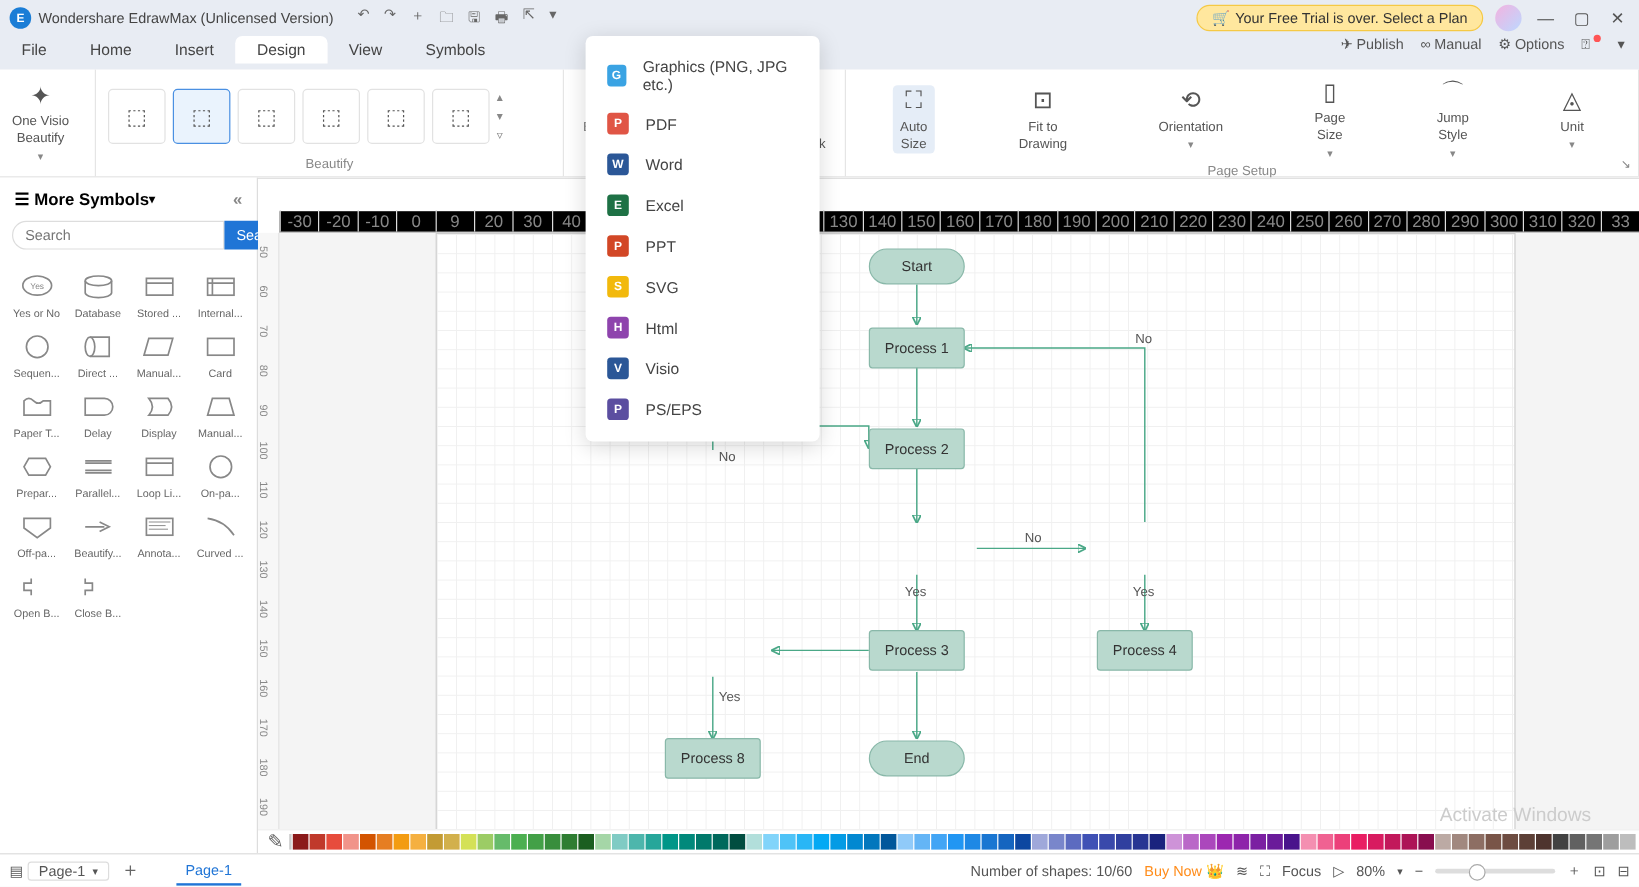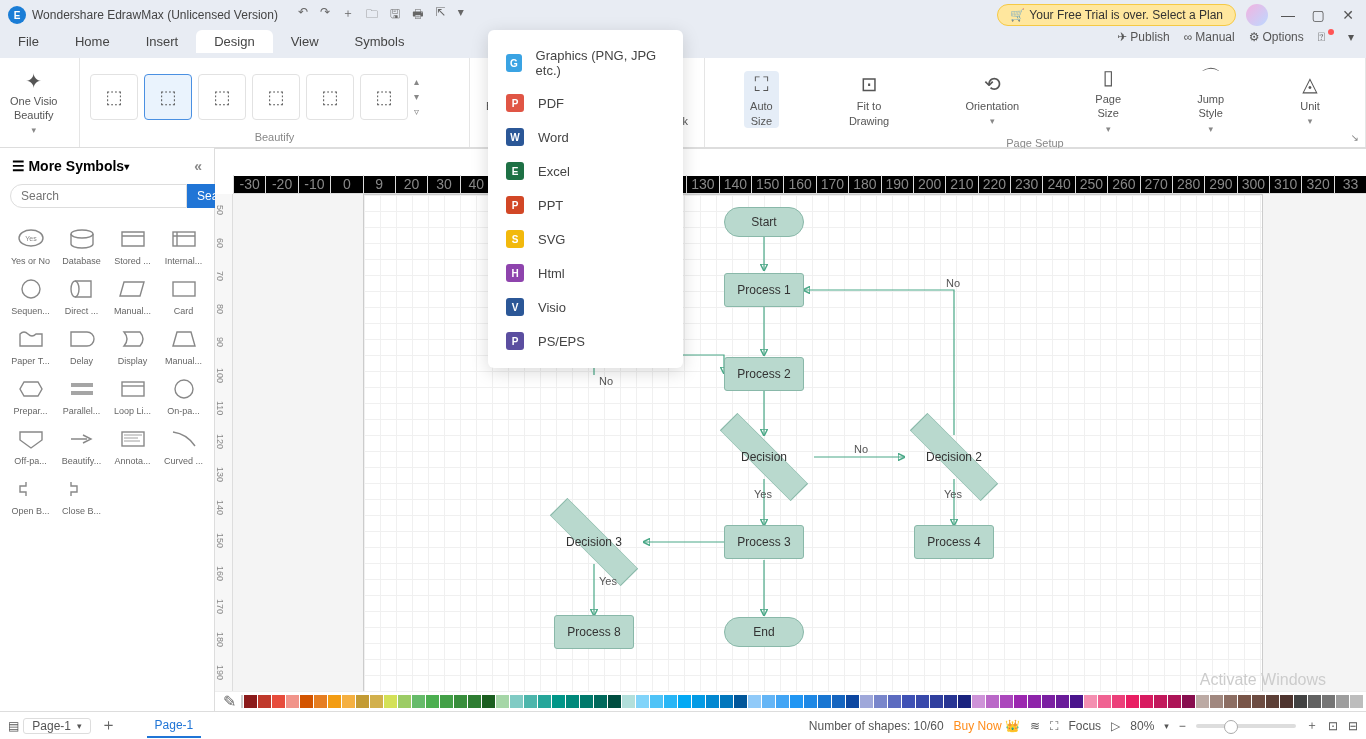--- a/index.html
+++ b/index.html
@@ -529,34 +529,25 @@
       </svg>
       <div class="node term" style="left:360px;top:12px">
           <span>Start</span>
         </div>
       <div class="node proc" style="left:360px;top:78px">
           <span>Process 1</span>
         </div>
       <div class="node proc" style="left:360px;top:162px">
           <span>Process 2</span>
         </div>
-      <div class="node dec" style="left:350px;top:240px">
-          <span>Decision</span>
-        </div>
-      <div class="node dec" style="left:540px;top:240px">
-          <span>Decision 2</span>
-        </div>
       <div class="node proc" style="left:360px;top:330px">
           <span>Process 3</span>
         </div>
       <div class="node proc" style="left:550px;top:330px">
           <span>Process 4</span>
-        </div>
-      <div class="node dec" style="left:180px;top:325px">
-          <span>Decision 3</span>
         </div>
       <div class="node proc" style="left:190px;top:420px">
           <span>Process 8</span>
         </div>
       <div class="node term" style="left:360px;top:422px">
           <span>End</span>
         </div>
       <div class="edge-label" style="left:390px;top:293px">Yes</div>
       <div class="edge-label" style="left:490px;top:248px">No</div>
       <div class="edge-label" style="left:580px;top:293px">Yes</div>

